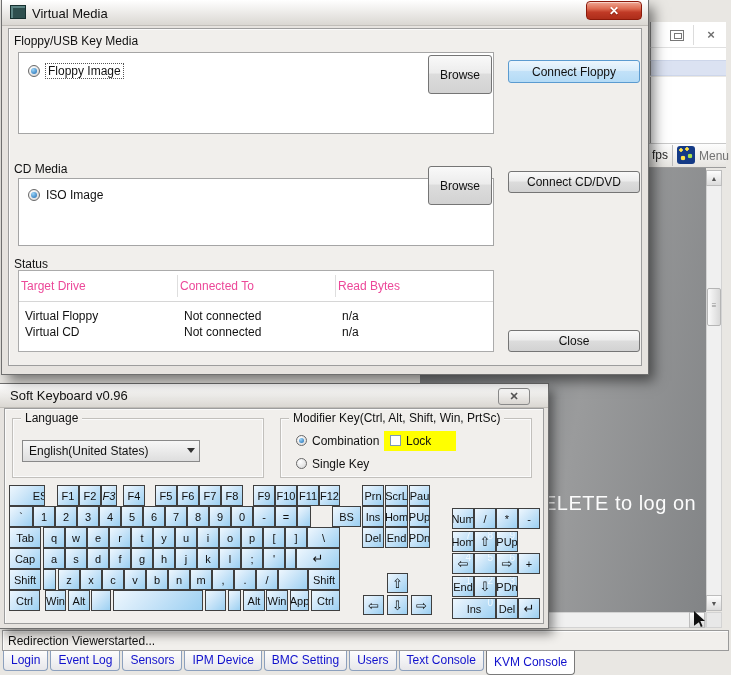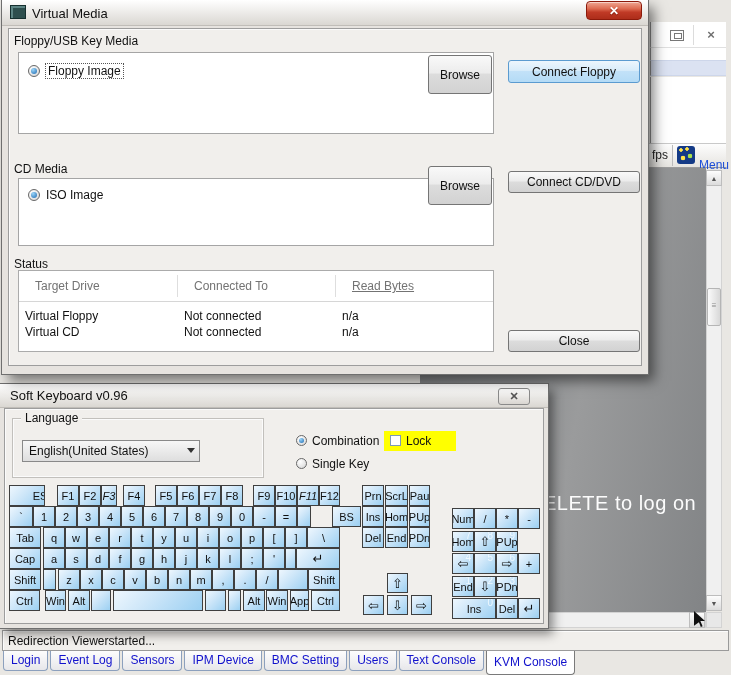--- a/index.html
+++ b/index.html
@@ -20,21 +20,21 @@
   .bg-toolbar { position:absolute; left:630px; top:143px; width:96px; height:25px;
     background:linear-gradient(#fdfdfd,#e6e4e0); border-bottom:1px solid #9c9c9c; border-top:1px solid #c9c9c9;
     display:flex; align-items:center; font-size:12px; color:#222; }
   .fps { position:absolute; left:652px; top:148px; }
   .tb-sep { position:absolute; left:672px; top:145px; width:1px; height:21px; background:#bbb; }
   .menu-ico { position:absolute; left:677px; top:146px; width:18px; height:18px; border-radius:3px; background:#143a86;
     background-image:radial-gradient(circle at 4px 4px,#ffe24a 1.5px,transparent 2px),
       radial-gradient(circle at 10px 3px,#ffe24a 1.5px,transparent 2px),
       radial-gradient(circle at 13px 10px,#a8e04c 2px,transparent 2.6px),
       radial-gradient(circle at 6px 12px,#ffe24a 2px,transparent 2.6px); }
-  .menu-lbl { position:absolute; left:699px; top:149px; font-size:12px; color:#1d4ed8;margin-top:9px; }
+  .menu-lbl { position:absolute; left:699px; top:149px; font-size:12px; color:#737373; }
 
   .kvm-screen { position:absolute; left:420px; top:168px; width:286px; height:444px;
     background:linear-gradient(100deg,#7f8183 0%, #8d8f91 40%, #9a9b9c 55%, #828486 100%); }
   .logon-text { position:absolute; left:543px; top:492px; color:#fcfcfc; font-size:20px; letter-spacing:.5px; }
 
   .vsb { position:absolute; left:706px; top:170px; width:16px; height:441px; background:#f0f0f0; border:1px solid #d3d3d3; }
   .sb-btn { position:absolute; width:16px; height:16px; background:linear-gradient(#fdfdfd,#dcdcdc); border:1px solid #bdbdbd;
     color:#555; font-size:7px; display:flex; align-items:center; justify-content:center; }
   .vsb-up { left:706px; top:170px; }
   .vsb-dn { left:706px; top:595px; }
@@ -73,21 +73,21 @@
   .radio { position:absolute; width:12px; height:12px; border-radius:50%; border:1px solid #686868;
     background:radial-gradient(circle at 35% 30%, #ffffff, #d4d4d4); }
   .radio.sel::after { content:""; position:absolute; inset:2px; border-radius:50%;
     background:radial-gradient(circle at 35% 30%, #9ad4f8, #1d6ab1); }
   .rlabel { position:absolute; font-size:12px; color:#111; }
   .focus-dotted { outline:1px dotted #555; padding:0 2px; }
 
   
   .vm-table { position:absolute; left:16px; top:270px; width:476px; height:82px; background:#fff; border:1px solid #ababab; }
   .vm-thead { position:absolute; left:0; top:0; right:0; height:31px; border-bottom:1px solid #d6d6d6; display:flex; align-items:center; }
-  .vm-th { font-size:12px; color:#737373; padding-left:16px; height:22px; display:flex; align-items:center; border-right:1px solid #dedede; }
+  .vm-th { font-size:12px; color:#ec4899; padding-left:2px; height:22px; display:flex; align-items:center; border-right:1px solid #dedede; }
   .vm-th:last-child { border-right:none; }
   .vm-tr { position:absolute; left:0; right:0; height:16px; display:flex; }
   .vm-td { font-size:12px; color:#111; padding-left:6px; white-space:nowrap; }
 
   
   .vm-close-x { position:absolute; left:584px; top:1px; width:56px; height:19px; border:1px solid #8c1a0b; border-radius:4px;
     background:linear-gradient(#f0a793,#dd6a50 40%,#c03a26 60%,#ad2d1a); box-shadow:inset 0 1px 0 rgba(255,255,255,.5);
     color:#fff; font-size:12px; font-weight:bold; display:flex; align-items:center; justify-content:center; text-shadow:0 1px 1px #7c1405; }
 
   
@@ -176,21 +176,21 @@
     <div class="radio sel" style="left:26px;top:189px;"></div>
     <div class="rlabel" style="left:44px;top:188px;">ISO Image</div>
     <div class="btn" style="left:426px;top:166px;width:64px;height:39px;">Browse</div>
     <div class="btn" style="left:506px;top:171px;width:132px;height:22px;">Connect CD/DVD</div>
 
     <div class="seclabel" style="left:12px;top:257px;">Status</div>
     <div class="vm-table">
         <div class="vm-thead">
           <div class="vm-th" style="width: 159px;">Target Drive</div>
           <div class="vm-th" style="width: 158px;">Connected To</div>
-          <div class="vm-th" style="width: 157px; text-decoration: underline;">Read Bytes</div>
+          <div class="vm-th" style="width: 157px;">Read Bytes</div>
         </div>
         <div class="vm-tr" style="top: 38px;">
           <div class="vm-td" style="width: 159px;">Virtual Floppy</div>
           <div class="vm-td" style="width: 158px;">Not connected</div>
           <div class="vm-td" style="width: 157px;">n/a</div>
         </div>
         <div class="vm-tr" style="top: 54px;">
           <div class="vm-td" style="width: 159px;">Virtual CD</div>
           <div class="vm-td" style="width: 158px;">Not connected</div>
           <div class="vm-td" style="width: 157px;">n/a</div>
@@ -207,41 +207,44 @@
     <div class="content-frame" style="left:4px;top:24px;width:540px;height:216px;"></div>
 
     <div class="group" style="left:12px;top:34px;width:252px;height:60px;">
       <div class="glabel">Language</div>
     </div>
     <div class="select" style="left:22px;top:56px;width:178px;height:22px;">
       <span>English(United States)</span>
       <span class="arrow"></span>
     </div>
 
+    <div class="group" style="left:280px;top:34px;width:252px;height:60px;">
+      <div class="glabel">Modifier Key(Ctrl, Alt, Shift, Win, PrtSc)</div>
+    </div>
     <div class="radio sel" style="left:296px;top:51px;width:11px;height:11px;"></div>
     <div class="rlabel" style="left:312px;top:50px;">Combination</div>
     <div class="lock-hl" style="left:384px;top:47px;width:72px;height:20px;"></div>
     <div class="chk" style="left:390px;top:51px;"></div>
     <div class="rlabel" style="left:406px;top:50px;">Lock</div>
     <div class="radio" style="left:296px;top:74px;width:11px;height:11px;"></div>
     <div class="rlabel" style="left:312px;top:73px;">Single Key</div>
 
     <div class="kbd">
         <div class="key" style="left: 0px; top: 0px; width: 24px; height: 21px; padding-left: 34px;">ESC</div>
         <div class="key" style="left: 48px; top: 0px; width: 22px; height: 21px;">F1</div>
         <div class="key" style="left: 70px; top: 0px; width: 22px; height: 21px;">F2</div>
         <div class="key" style="left: 92px; top: 0px; width: 16px; height: 21px; font-style: italic;">F3</div>
         <div class="key" style="left: 114px; top: 0px; width: 22px; height: 21px;">F4</div>
         <div class="key" style="left: 146px; top: 0px; width: 22px; height: 21px;">F5</div>
         <div class="key" style="left: 168px; top: 0px; width: 22px; height: 21px;">F6</div>
         <div class="key" style="left: 190px; top: 0px; width: 22px; height: 21px;">F7</div>
         <div class="key" style="left: 212px; top: 0px; width: 22px; height: 21px;">F8</div>
         <div class="key" style="left: 244px; top: 0px; width: 22px; height: 21px;">F9</div>
         <div class="key" style="left: 266px; top: 0px; width: 22px; height: 21px;">F10</div>
-        <div class="key" style="left: 288px; top: 0px; width: 22px; height: 21px; font-style: italic;">F11</div>
+        <div class="key" style="left: 288px; top: 0px; width: 22px; height: 21px;">F11</div>
         <div class="key" style="left: 310px; top: 0px; width: 21px; height: 21px;">F12</div>
         <div class="key" style="left: 0px; top: 21px; width: 24px; height: 21px;">`</div>
         <div class="key" style="left: 24px; top: 21px; width: 22px; height: 21px;">1</div>
         <div class="key" style="left: 46px; top: 21px; width: 22px; height: 21px;">2</div>
         <div class="key" style="left: 68px; top: 21px; width: 22px; height: 21px;">3</div>
         <div class="key" style="left: 90px; top: 21px; width: 22px; height: 21px;">4</div>
         <div class="key" style="left: 112px; top: 21px; width: 22px; height: 21px;">5</div>
         <div class="key" style="left: 134px; top: 21px; width: 22px; height: 21px;">6</div>
         <div class="key" style="left: 156px; top: 21px; width: 22px; height: 21px;">7</div>
         <div class="key" style="left: 178px; top: 21px; width: 22px; height: 21px;">8</div>

